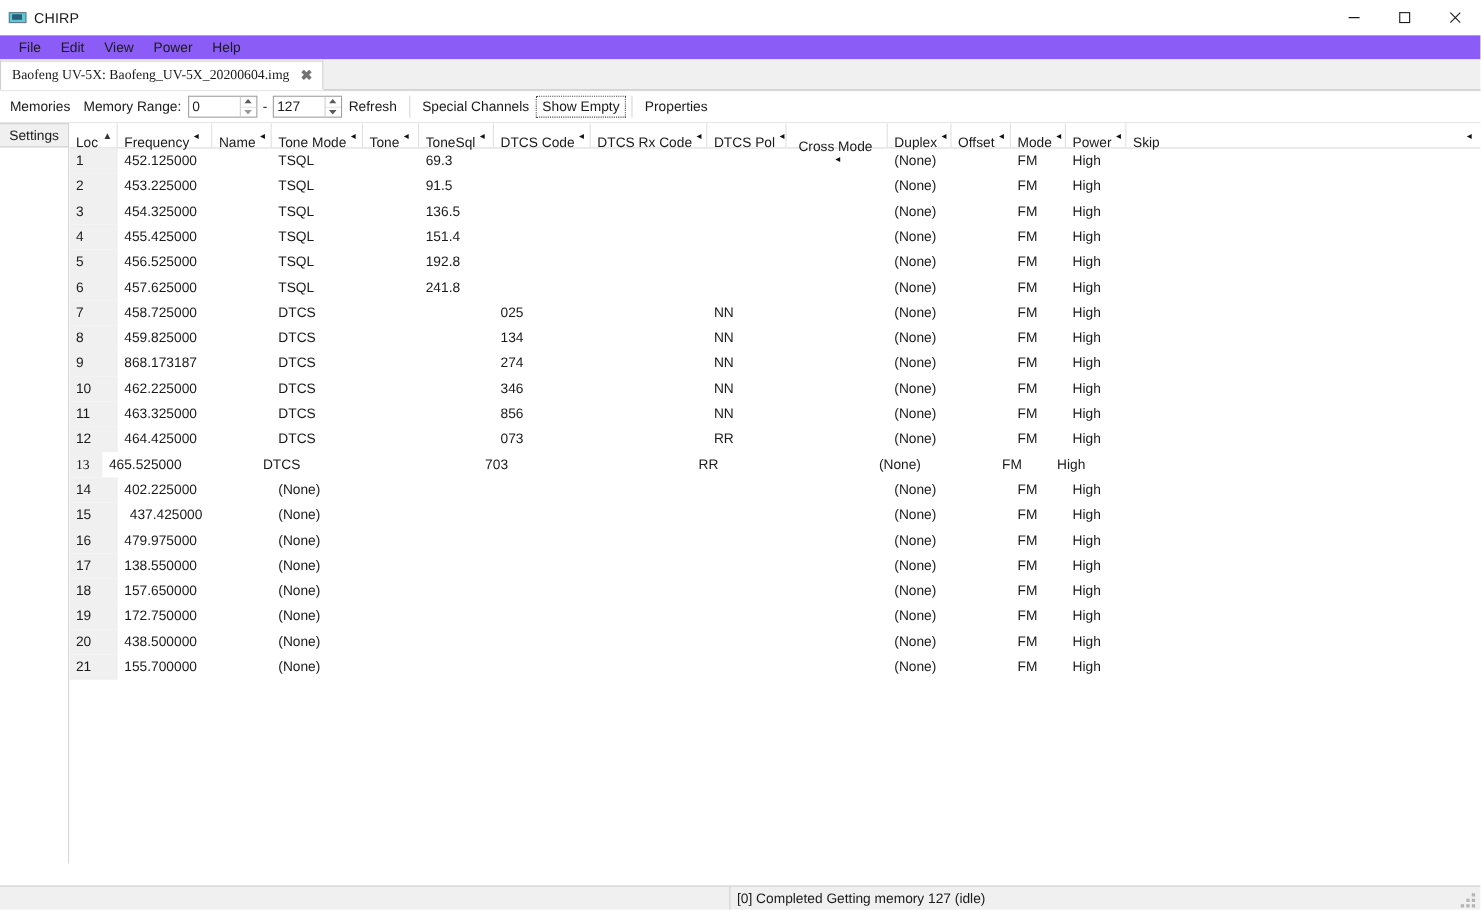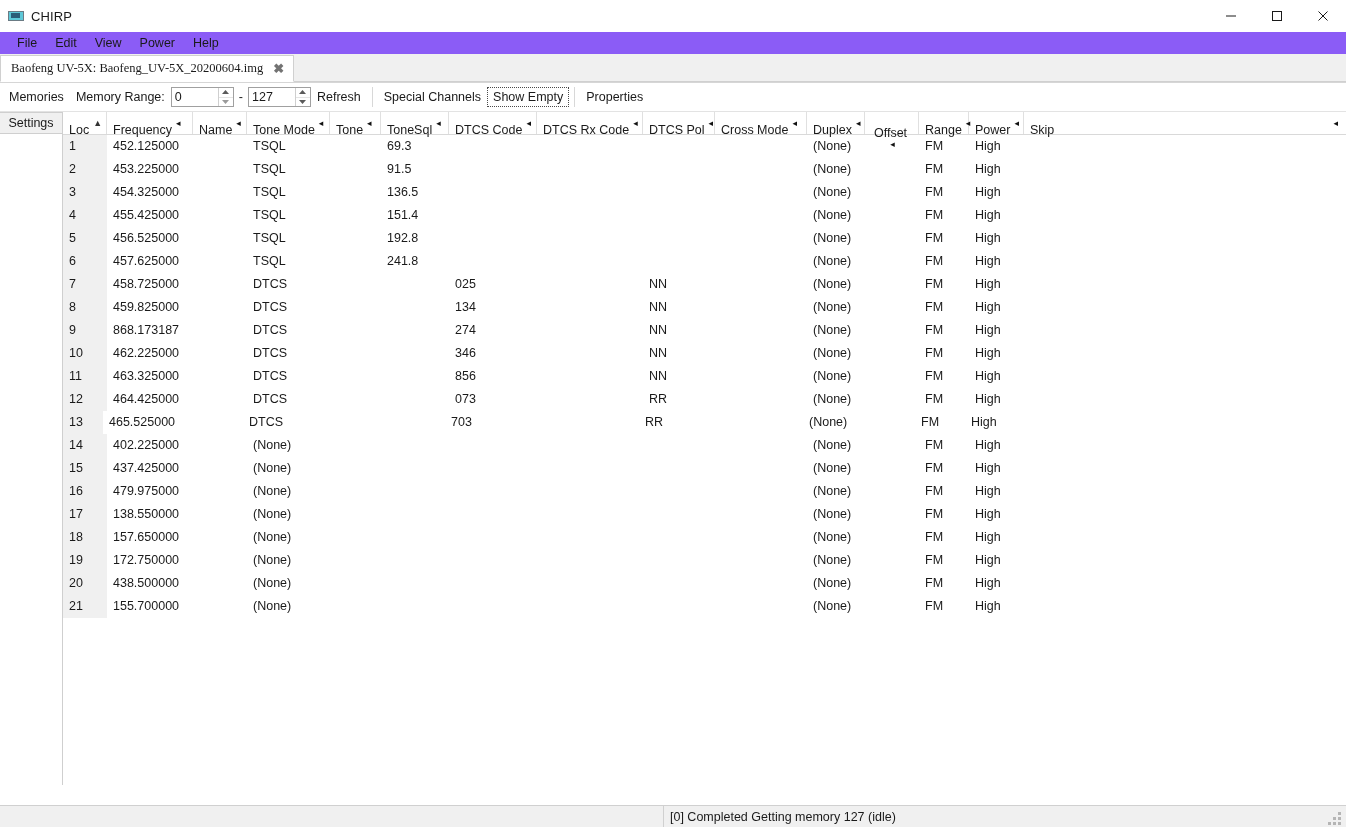--- a/index.html
+++ b/index.html
@@ -451,34 +451,34 @@
           <span class="marker">◂</span>
         </div>
         <div class="hcell" style="width: 106px;">
           <span class="lbl">DTCS Rx Code</span>
           <span class="marker">◂</span>
         </div>
         <div class="hcell" style="width: 72px;">
           <span class="lbl">DTCS Pol</span>
           <span class="marker">◂</span>
         </div>
-        <div class="hcell" style="width: 92px;">
+        <div class="hcell" style="width: 92px; flex-direction: column;">
           <span class="lbl">Cross Mode</span>
           <span class="marker">◂</span>
         </div>
         <div class="hcell" style="width: 58px;">
           <span class="lbl">Duplex</span>
           <span class="marker">◂</span>
         </div>
-        <div class="hcell" style="width: 54px; flex-direction: column;">
+        <div class="hcell" style="width: 54px;">
           <span class="lbl">Offset</span>
           <span class="marker">◂</span>
         </div>
         <div class="hcell" style="width: 50px;">
-          <span class="lbl">Range</span>
+          <span class="lbl">Mode</span>
           <span class="marker">◂</span>
         </div>
         <div class="hcell" style="width: 55px;">
           <span class="lbl">Power</span>
           <span class="marker">◂</span>
         </div>
         <div class="hcell last" style="width: 60px;">
           <span class="lbl">Skip</span>
         </div>
         <div class="hdr-overflow">◂</div>
@@ -682,21 +682,21 @@
           <div class="cell" style="width: 106px;"></div>
           <div class="cell" style="width: 72px;">RR</div>
           <div class="cell" style="width: 92px;"></div>
           <div class="cell" style="width: 58px;">(None)</div>
           <div class="cell" style="width: 54px;"></div>
           <div class="cell" style="width: 50px;">FM</div>
           <div class="cell" style="width: 55px;">High</div>
           <div class="cell" style="width: 60px;"></div>
         </div>
         <div class="row">
-          <div class="cell loc" style="width: 40px;">13</div>
+          <div class="cell loc" style="width: 30px; font-family: Liberation Serif, serif;">13</div>
           <div class="cell" style="width: 86px;">465.525000</div>
           <div class="cell" style="width: 54px;"></div>
           <div class="cell" style="width: 83px;">DTCS</div>
           <div class="cell" style="width: 51px;"></div>
           <div class="cell" style="width: 68px;"></div>
           <div class="cell" style="width: 88px;">703</div>
           <div class="cell" style="width: 106px;"></div>
           <div class="cell" style="width: 72px;">RR</div>
           <div class="cell" style="width: 92px;"></div>
           <div class="cell" style="width: 58px;">(None)</div>
@@ -717,21 +717,21 @@
           <div class="cell" style="width: 72px;"></div>
           <div class="cell" style="width: 92px;"></div>
           <div class="cell" style="width: 58px;">(None)</div>
           <div class="cell" style="width: 54px;"></div>
           <div class="cell" style="width: 50px;">FM</div>
           <div class="cell" style="width: 55px;">High</div>
           <div class="cell" style="width: 60px;"></div>
         </div>
         <div class="row">
           <div class="cell loc" style="width: 44px;">15</div>
-          <div class="cell" style="width: 86px;">437.425000</div>
+          <div class="cell" style="width: 86px; text-align: center;">437.425000</div>
           <div class="cell" style="width: 54px;"></div>
           <div class="cell" style="width: 83px;">(None)</div>
           <div class="cell" style="width: 51px;"></div>
           <div class="cell" style="width: 68px;"></div>
           <div class="cell" style="width: 88px;"></div>
           <div class="cell" style="width: 106px;"></div>
           <div class="cell" style="width: 72px;"></div>
           <div class="cell" style="width: 92px;"></div>
           <div class="cell" style="width: 58px;">(None)</div>
           <div class="cell" style="width: 54px;"></div>

